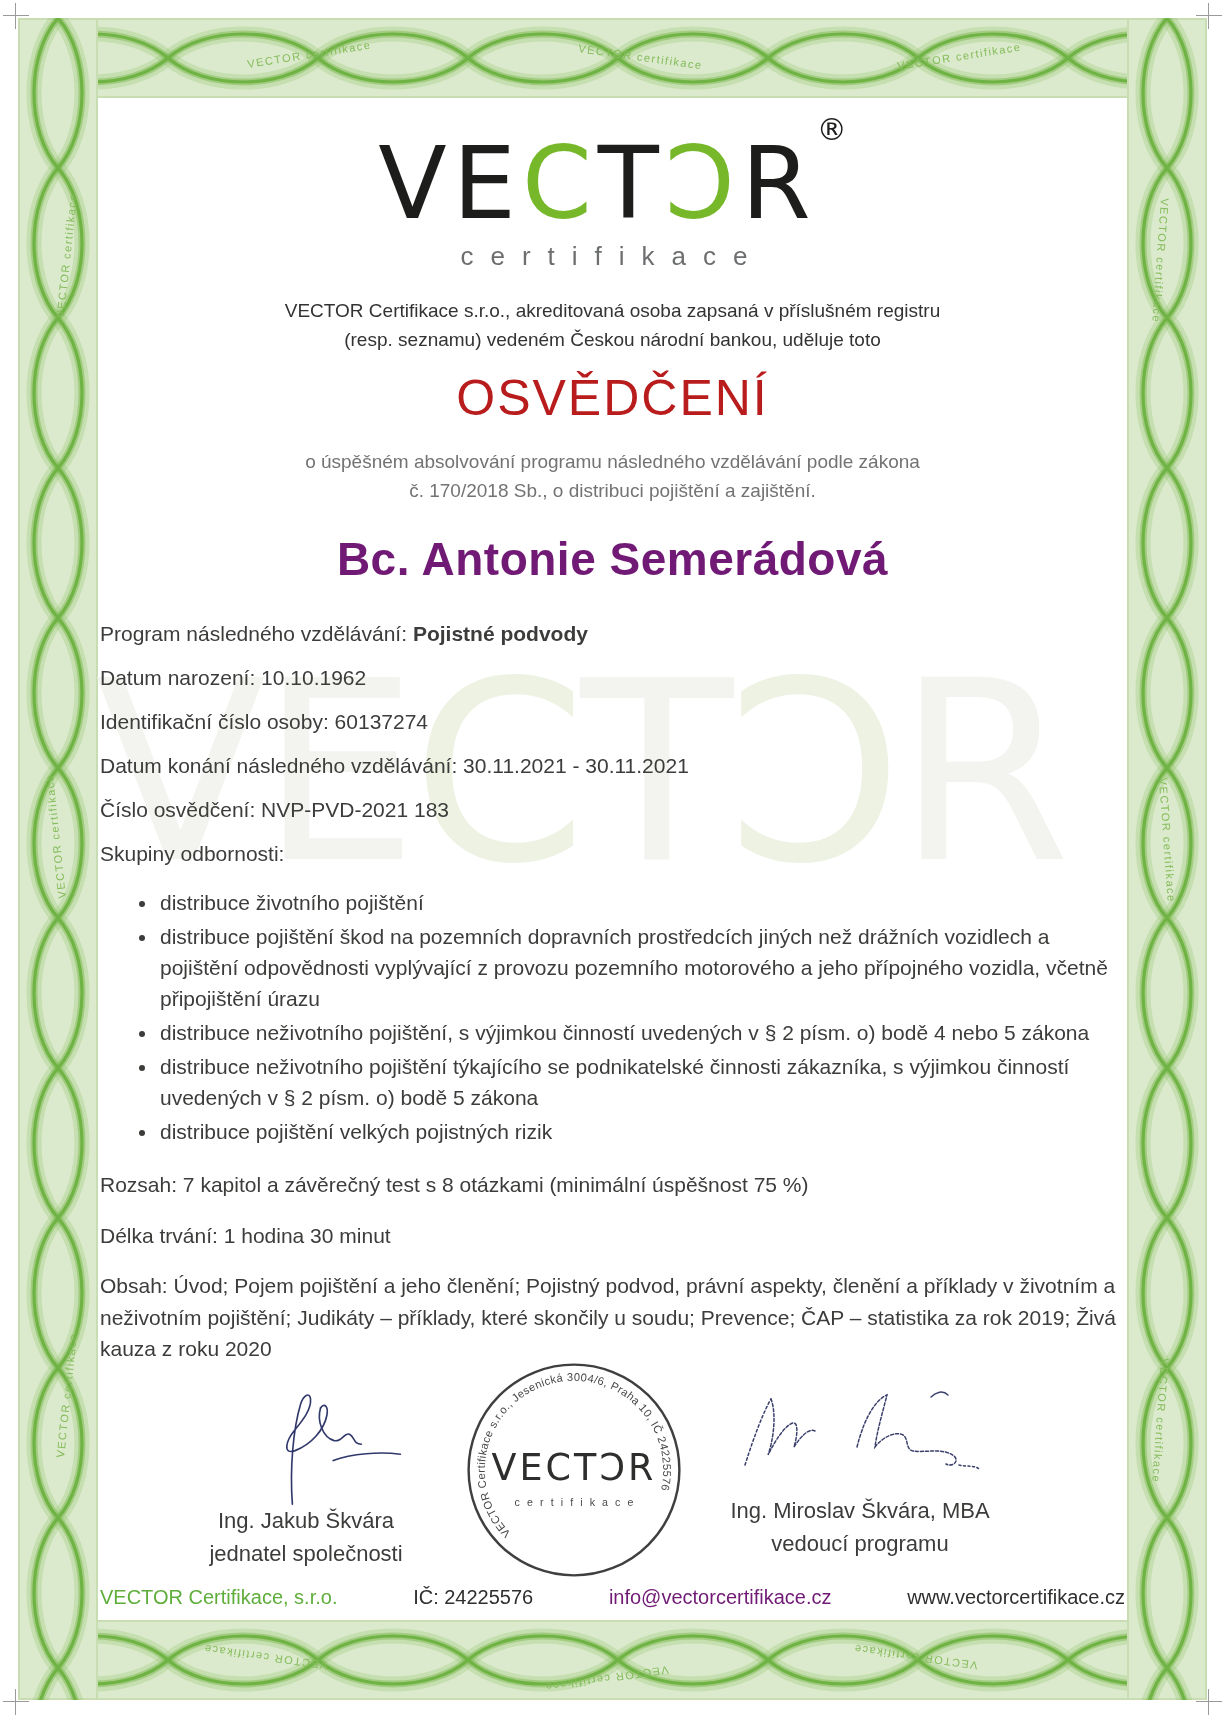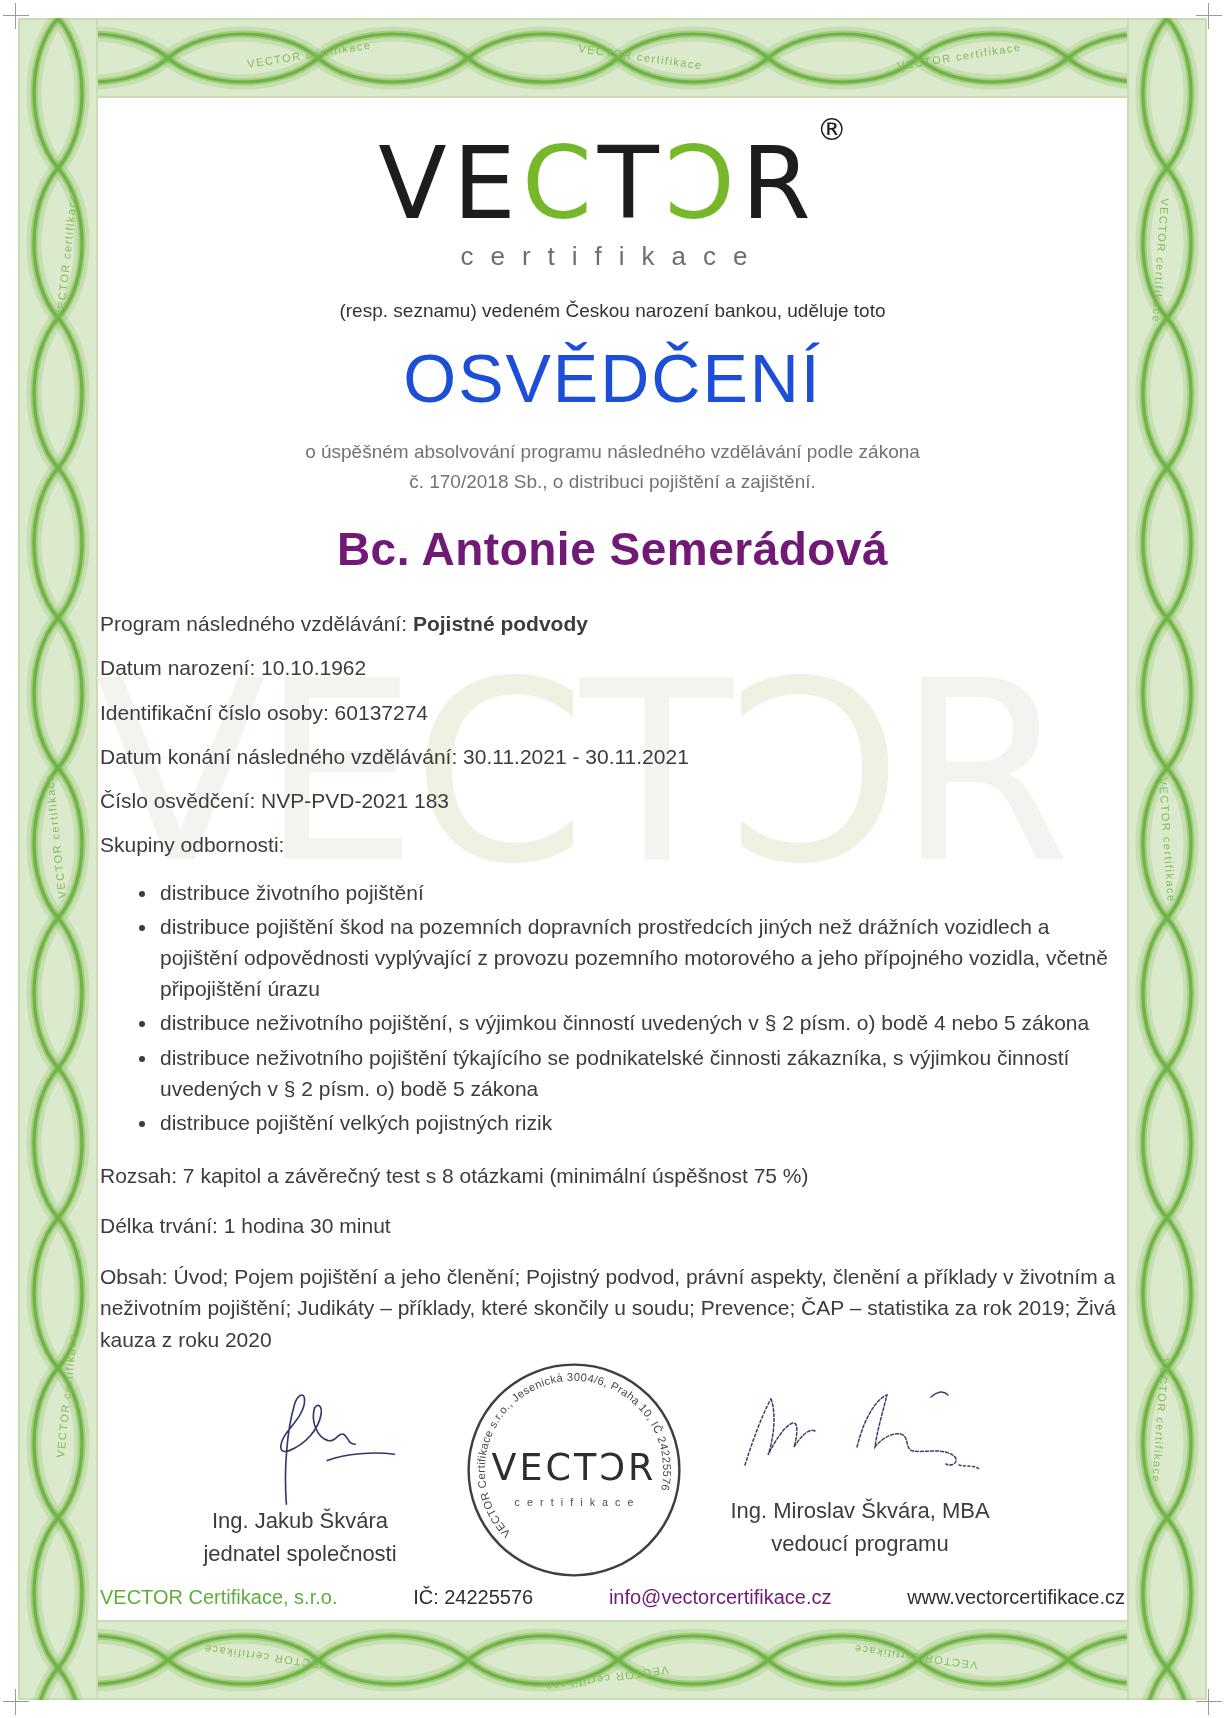--- a/index.html
+++ b/index.html
@@ -29,38 +29,38 @@
   }
   .watermark .wm-green{color:#edf2e3;}
   
   .content{position:absolute;left:100px;top:98px;width:1025px;z-index:2;}
   .logo-row{margin-top:18px;text-align:center;font-family:"DejaVu Sans",sans-serif;
     font-size:100px;line-height:.95;letter-spacing:6px;color:#1d1d1b;white-space:nowrap;}
   .logo-row .green{color:#76b82a;}
   .logo-row sup{font-size:30px;letter-spacing:0;vertical-align:78px;}
   .logo-tagline{margin-top:10px;text-align:center;font-size:26px;letter-spacing:17px;color:#6d6e70;}
   .org-lines{margin-top:24px;text-align:center;font-size:19px;line-height:1.55;color:#333;}
-  .cert-title{margin-top:14px;text-align:center;font-size:68px;letter-spacing:2px;color:#1d4ed8;font-weight:400;}
+  .cert-title{margin-top:14px;text-align:center;font-size:50px;letter-spacing:2px;color:#b91c1c;font-weight:400;}
   .subtitle{margin-top:20px;text-align:center;font-size:19px;line-height:1.55;color:#737373;}
   .recipient{margin-top:26px;text-align:center;font-size:46px;font-weight:700;color:#701a75;letter-spacing:.5px;}
   .details{margin-top:36px;font-size:21px;}
   .details p{margin:0 0 20px 0;line-height:1.15;}
   .details b{font-weight:700;}
   .groups{margin:14px 0 0 0;padding:0 0 0 58px;font-size:21px;}
   .groups li{margin:0 0 3px 0;line-height:1.48;padding-left:2px;}
   .summary{margin-top:22px;font-size:21px;}
   .summary p{margin:0 0 19px 0;line-height:1.5;}
   
   .stamp{position:absolute;left:460px;top:1356px;width:228px;height:228px;z-index:3;}
   .stamp .ring-text{font-family:"Liberation Sans",sans-serif;font-size:11px;fill:#474747;letter-spacing:.4px;}
   .stamp .stamp-logo{font-family:"DejaVu Sans",sans-serif;font-size:36px;letter-spacing:3px;fill:#2e2e2d;}
   .stamp .stamp-tagline{font-family:"Liberation Sans",sans-serif;font-size:10.5px;letter-spacing:7px;fill:#4a4a49;}
   
   .sig-block{position:absolute;z-index:3;text-align:center;font-size:22px;color:#3c3c3b;}
-  .sig-left{left:140px;top:1388px;width:320px;}
+  .sig-left{left:146px;top:1388px;width:320px;}
   .sig-right{left:690px;top:1384px;width:340px;}
   .sig-block svg{display:block;margin:0 auto;}
   .sig-name{margin-top:0;line-height:1.35;}
   .sig-role{line-height:1.6;}
   
   .footer{position:absolute;left:100px;top:1586px;width:1025px;z-index:3;display:flex;
     justify-content:space-between;align-items:baseline;font-size:20px;color:#2f2f2e;}
   .footer .green{color:#5fae3b;}
   .footer a{color:#701a75;text-decoration:none;}
 </style>
@@ -141,21 +141,22 @@
   <div class="crop br"></div>
 
   <div class="watermark"><span>VE</span><span class="wm-green">C</span><span>T</span><span class="wm-green">Ɔ</span><span>R</span></div>
 
   <div class="content">
 
     <div class="logo-row"><span>VE</span><span class="green">C</span><span>T</span><span class="green">Ɔ</span><span>R</span><sup>®</sup></div>
     <div class="logo-tagline">certifikace</div>
 
     <div class="org-lines">
-      <div>(resp. seznamu) vedeném Českou narození bankou, uděluje toto</div>
+      <div>VECTOR Certifikace s.r.o., akreditovaná osoba zapsaná v příslušném registru</div>
+      <div>(resp. seznamu) vedeném Českou národní bankou, uděluje toto</div>
     </div>
 
     <div class="cert-title">OSVĚDČENÍ</div>
 
     <div class="subtitle">
       <div>o úspěšném absolvování programu následného vzdělávání podle zákona</div>
       <div>č. 170/2018 Sb., o distribuci pojištění a zajištění.</div>
     </div>
 
     <div class="recipient">Bc. Antonie Semerádová</div>

